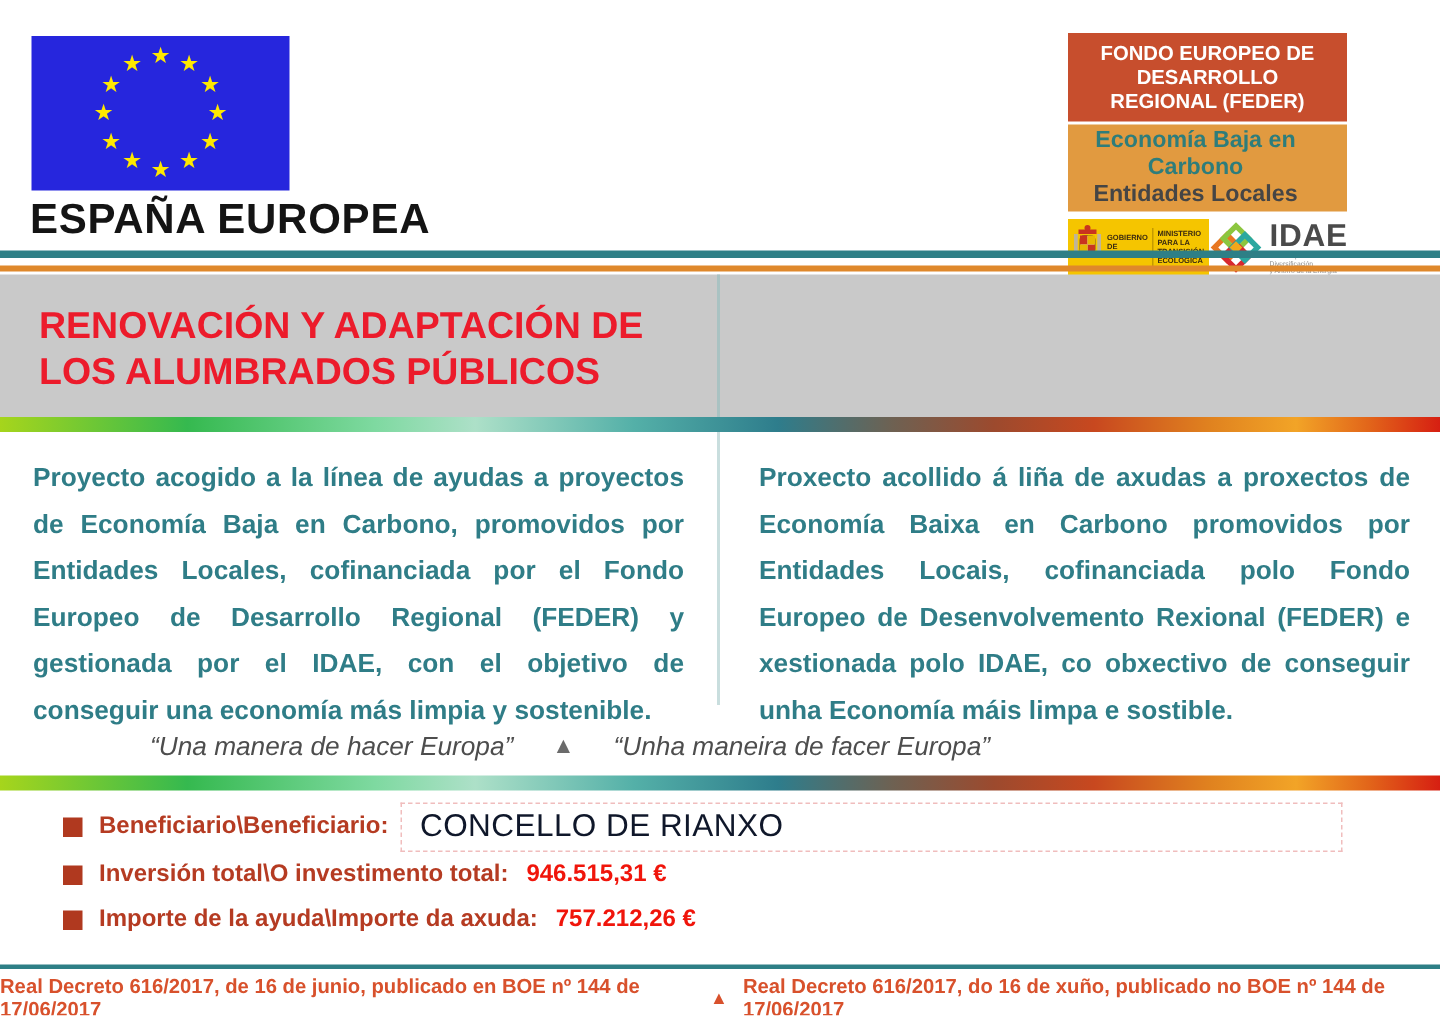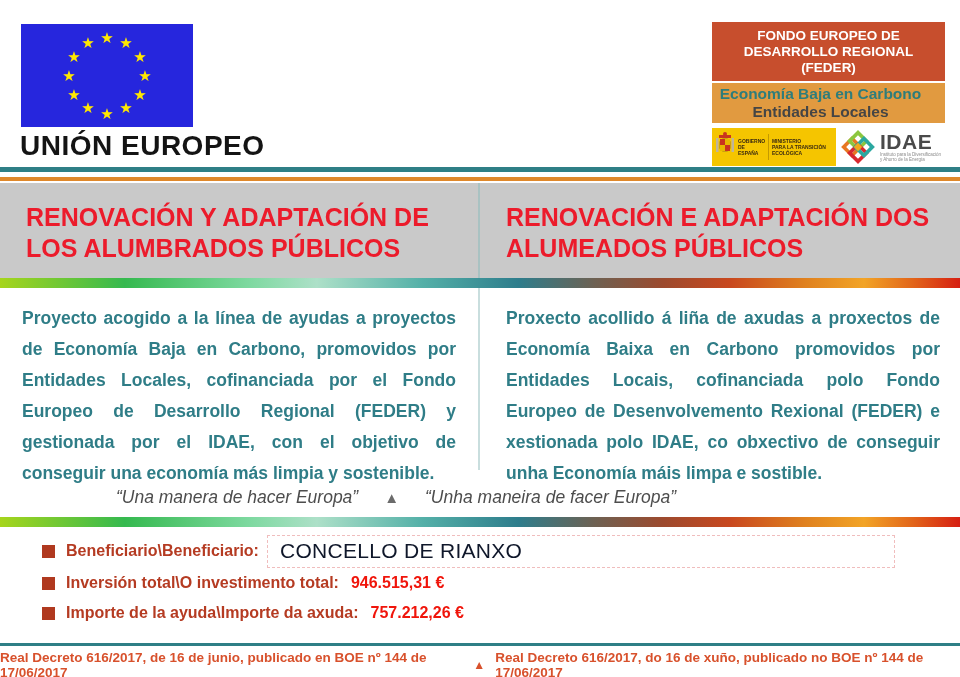--- a/index.html
+++ b/index.html
@@ -18,21 +18,21 @@
   .eu-star {
     position: absolute; width: 16px; height: 16px; line-height: 16px;
     text-align: center; font-size: 15px; color: #FFE800;
   }
   .eu-label {
     position: absolute; left: 20px; top: 130px; width: 320px;
     font-size: 28px; font-weight: bold; color: #141414; letter-spacing: 0.5px;
   }
 
   
-  .feder-wrap { position: absolute; left: 712px; top: 22px; width: 233px; }
+  .feder-wrap { position: absolute; left: 712px; top: 22px; width: 186px; }
   .feder-box {
     background: #C74E2D; color: #ffffff; text-align: center;
     font-weight: bold; font-size: 13.5px; line-height: 16px;
     padding: 6px 14px 5px 14px; min-height: 50px;
   }
   .program-box {
     margin-top: 2px; background: #E19A40; text-align: center;
     padding: 2px 20px 3px 4px;
   }
   .program-line1 { color: #2E7D7B; font-weight: bold; font-size: 15.5px; line-height: 18px; }
@@ -85,21 +85,21 @@
   .para {
     position: absolute; top: 303px; width: 434px;
     color: #2F7D87; font-weight: bold; font-size: 17.5px; line-height: 31px;
     text-align: justify;
   }
   .para-es { left: 22px; }
   .para-gl { left: 506px; }
 
   
   .motto-row {
-    position: absolute; left: 16px; top: 485px; width: 760px; height: 24px;
+    position: absolute; left: 0; top: 485px; width: 760px; height: 24px;
     display: flex; align-items: center; justify-content: center; gap: 26px; text-align: right;
   }
   .motto-text { font-style: italic; font-size: 17.5px; color: #4D4D4D; }
   .motto-triangle { color: #6B6B6B; font-size: 15px; line-height: 15px; }
 
   
   .detail-row {
     position: absolute; left: 42px; right: 20px;
     display: flex; align-items: center;
   }
@@ -141,21 +141,21 @@
     <span class="eu-star" style="left:116px;top:44px">★</span>
     <span class="eu-star" style="left:111px;top:63px">★</span>
     <span class="eu-star" style="left:97px;top:76px">★</span>
     <span class="eu-star" style="left:78px;top:82px">★</span>
     <span class="eu-star" style="left:59px;top:76px">★</span>
     <span class="eu-star" style="left:45px;top:63px">★</span>
     <span class="eu-star" style="left:40px;top:44px">★</span>
     <span class="eu-star" style="left:45px;top:25px">★</span>
     <span class="eu-star" style="left:59px;top:11px">★</span>
   </div>
-  <div class="eu-label">UNIÓN EUROPEO</div>
+  <div class="eu-label">ESPAÑA EUROPEA</div>
 
   <div class="feder-wrap">
     <div class="feder-box">FONDO EUROPEO DE DESARROLLO REGIONAL (FEDER)</div>
     <div class="program-box">
       <div class="program-line1">Economía Baja en Carbono</div>
       <div class="program-line2">Entidades Locales</div>
     </div>
     <div class="logos-strip">
       <div class="gov-box">
         <svg class="coat-svg" viewBox="0 0 20 32">
@@ -194,23 +194,20 @@
     </div>
   </div>
 
   <div class="bar-teal-top"></div>
   <div class="bar-orange-top"></div>
 
   <div class="title-band">
     <div class="title-half">
       <div class="title-text">RENOVACIÓN Y ADAPTACIÓN DE LOS ALUMBRADOS PÚBLICOS</div>
     </div>
-    <div class="title-half">
-      <div class="title-text">RENOVACIÓN E ADAPTACIÓN DOS ALUMEADOS PÚBLICOS</div>
-    </div>
   </div>
   <div class="vline-gray"></div>
   <div class="rainbow rainbow-1"></div>
   <div class="vline-white-area"></div>
 
   <div class="para para-es">Proyecto acogido a la línea de ayudas a proyectos de Economía Baja en Carbono, promovidos por Entidades Locales, cofinanciada por el Fondo Europeo de Desarrollo Regional (FEDER) y gestionada por el IDAE, con el objetivo de conseguir una economía más limpia y sostenible.</div>
   <div class="para para-gl">Proxecto acollido á liña de axudas a proxectos de Economía Baixa en Carbono promovidos por Entidades Locais, cofinanciada polo Fondo Europeo de Desenvolvemento Rexional (FEDER) e xestionada polo IDAE, co obxectivo de conseguir unha Economía máis limpa e sostible.</div>
 
   <div class="motto-row">
     <span class="motto-text">“Una manera de hacer Europa”</span>

